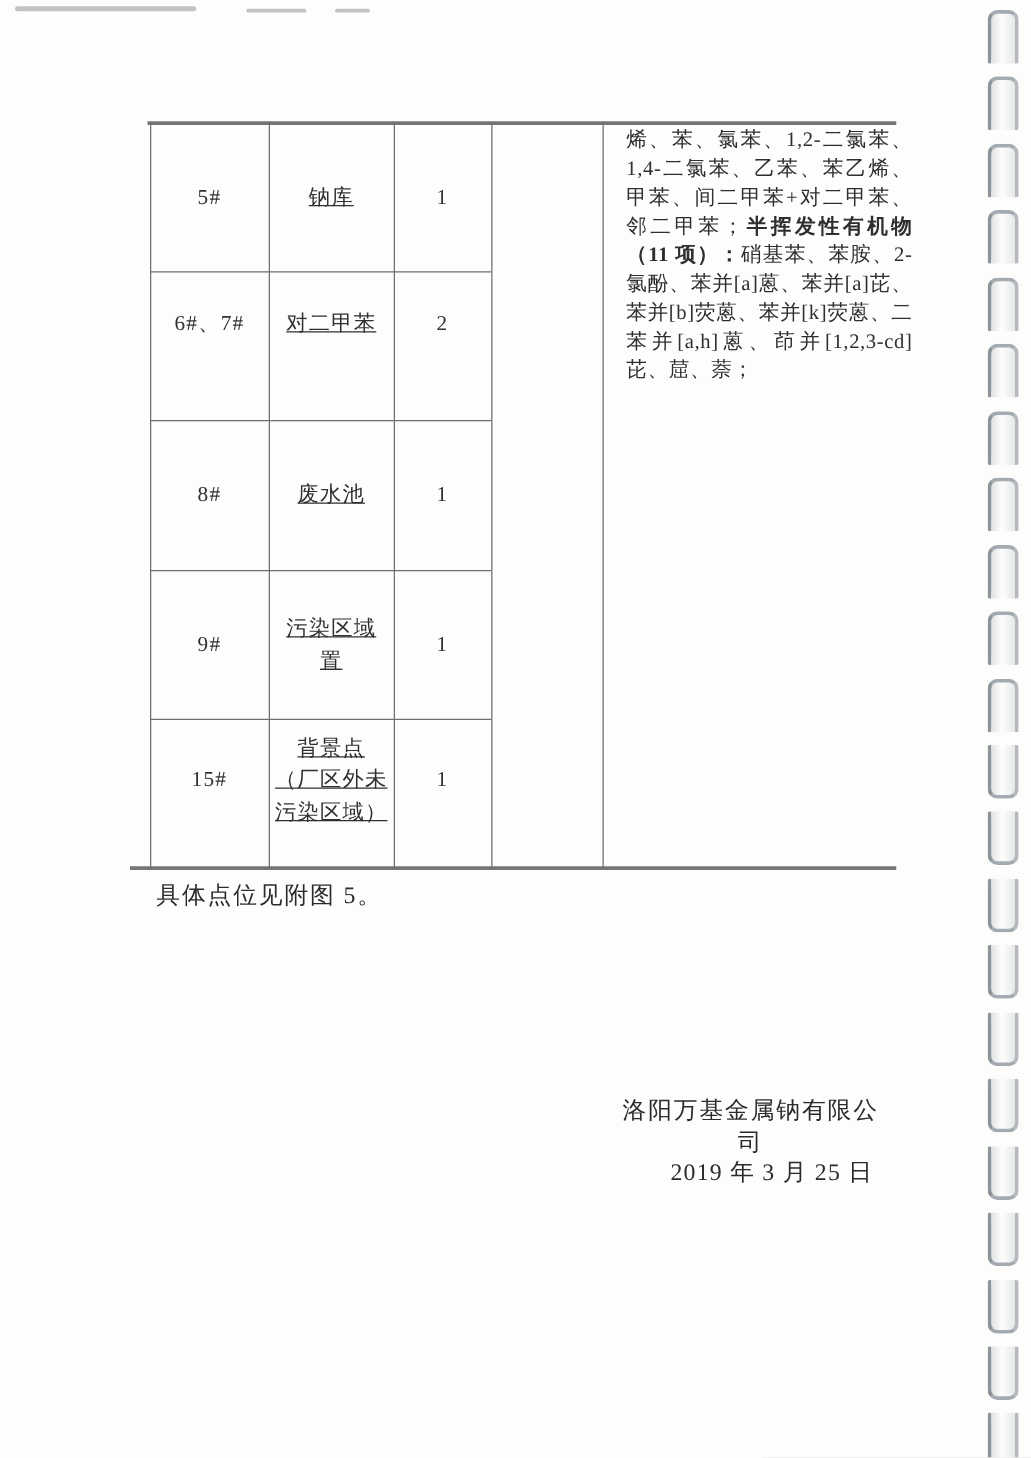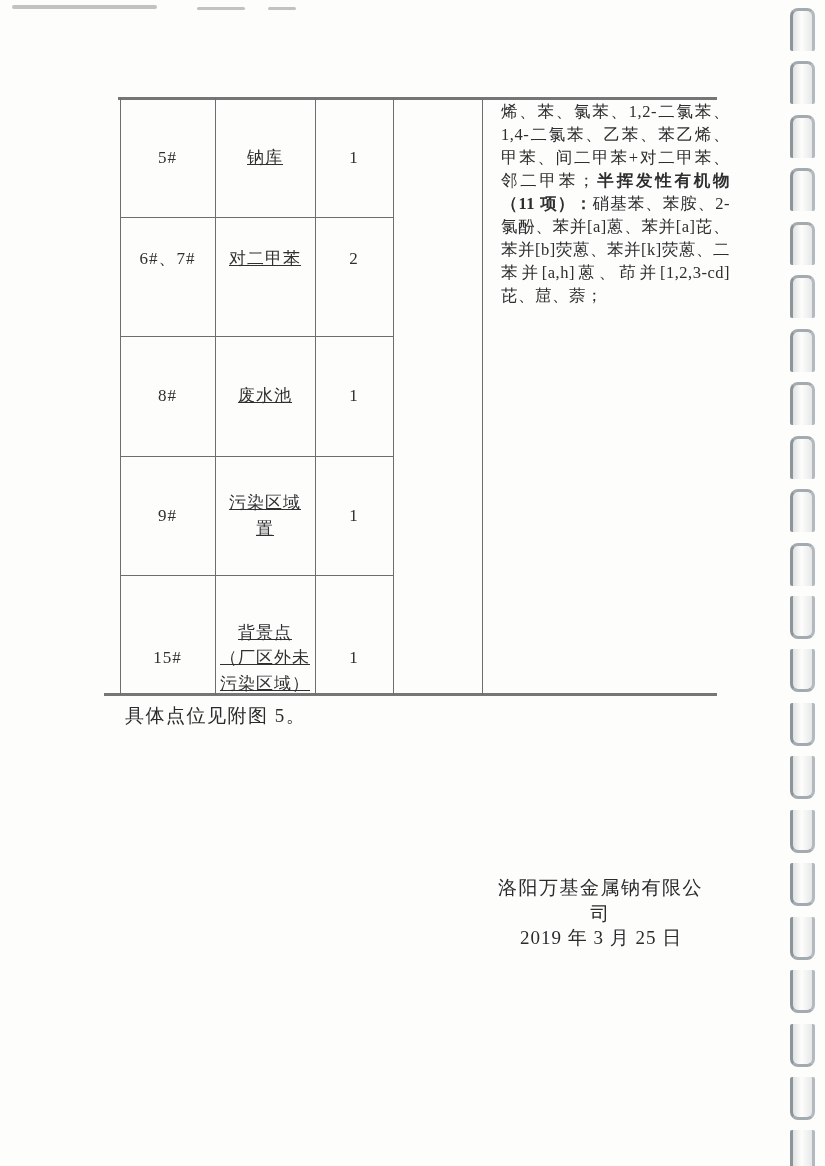--- a/index.html
+++ b/index.html
@@ -24,42 +24,42 @@
     text-align:center; font-size:17px; line-height:1.5;
     white-space:pre-line; letter-spacing:1px;
   }
   .col-id   { left:121px; width:93px; }
   .col-loc  { left:216px; width:98px;text-decoration:underline; }
   .col-cnt  { left:316px; width:76px; }
   .r0 { top:99px;  height:117px; }
   .r1 { top:200px; height:117px; }
   .r2 { top:337px; height:118px; }
   .r3 { top:457px; height:117px; }
-  .r4 { top:600px; height:116px; }
+  .r4 { top:566px; height:116px; }
 
   
   .items-text {
     position:absolute; left:486px; top:100px; width:229px;
     font-size:16.5px; line-height:23px; text-align:justify;
     letter-spacing:0.5px; color:#2e2e2e;margin-left:15px;
   }
   .items-text b { font-weight:700; }
 
   .caption {
     position:absolute; left:125px; top:703px;
     font-size:19px; letter-spacing:1.5px; color:#2b2b2b;
   }
 
   .sig-company {
     position:absolute; left:488px; top:875px; width:225px;
     font-size:19px; letter-spacing:1.5px; text-align:center; color:#2b2b2b;
   }
   .sig-date {
     position:absolute; left:520px; top:925px; width:195px;
-    font-size:19px; letter-spacing:1px; color:#2b2b2b;
+    font-size:19px; letter-spacing:1px; text-align:center; color:#2b2b2b;
   }
 
   
   .coil { position:absolute; left:790px; width:19px; height:40px; }
   .coil-top {
     border:3px solid #a4abb0; border-bottom:none;
     border-left-color:#8d949a; border-right-color:#b3b9be;
     border-radius:8px 8px 2px 2px;
     background:linear-gradient(to right, rgba(150,156,161,.28), rgba(255,255,255,0) 45%, rgba(150,156,161,.22));
   }

